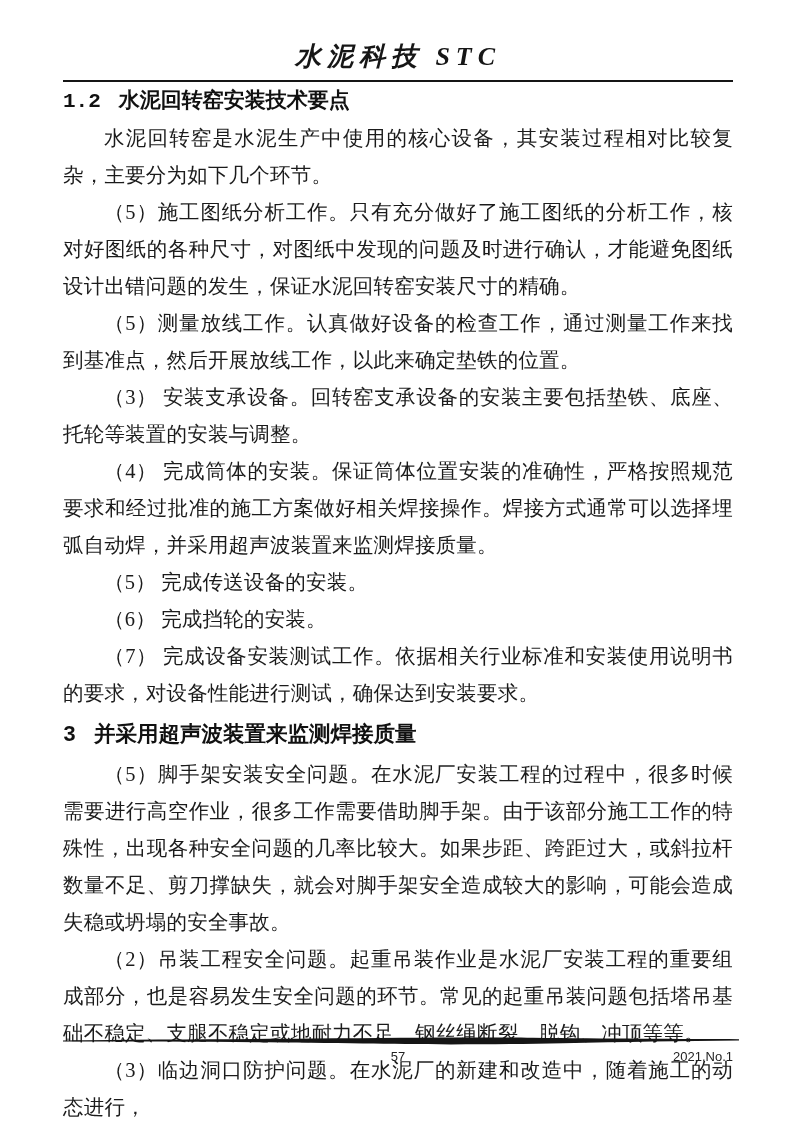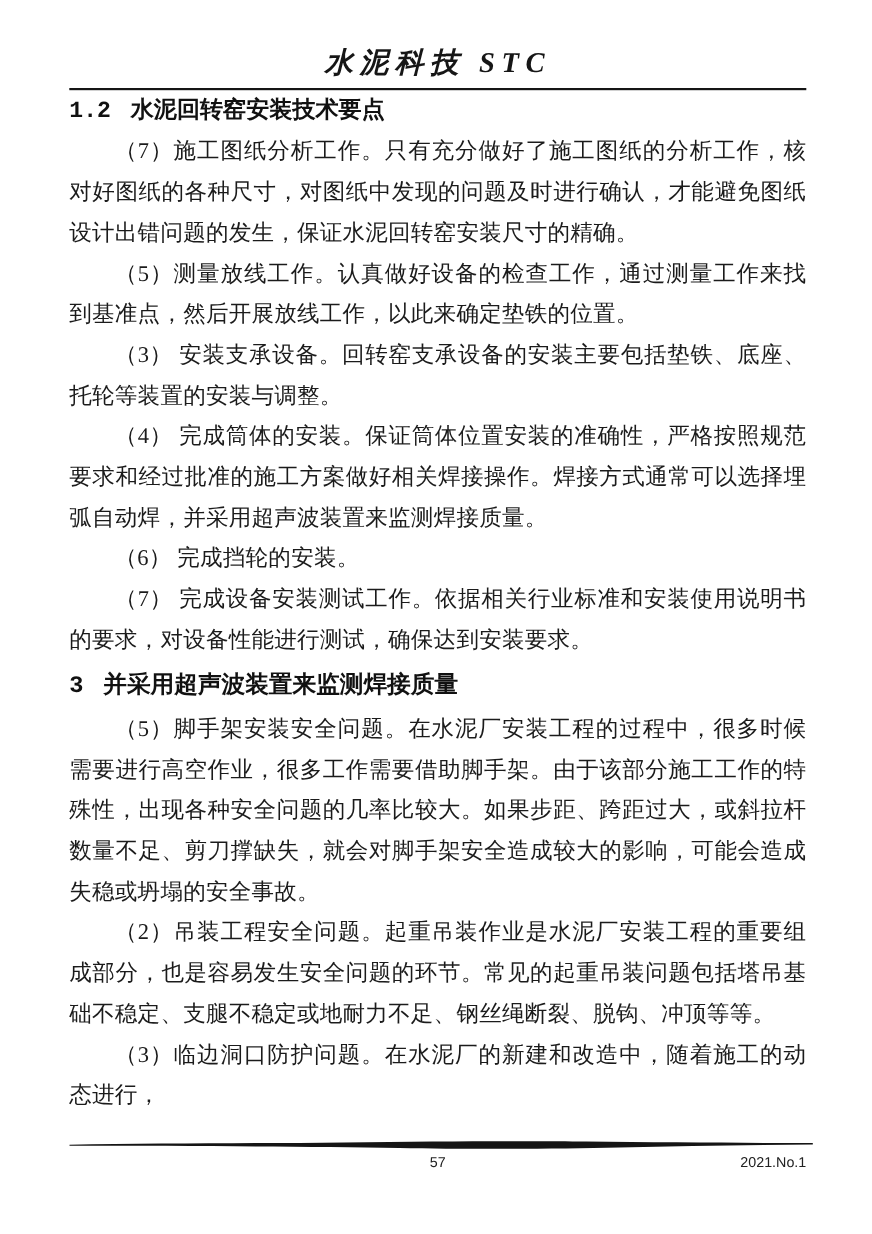--- a/index.html
+++ b/index.html
@@ -115,24 +115,26 @@
       <hr class="header-rule">
     </header>
 
     <div class="body-text">
 
       <h2 class="sec-heading level-sub">
         <span class="sec-num">1.2</span>
         <span class="sec-title">水泥回转窑安装技术要点</span>
       </h2>
 
-      <p>（7）施工图纸分析工作。只有充分做好了施工图纸的分析工作，核对好图纸的各种尺寸，对图纸中发现的问题及时进行确认，才能避免图纸设计出错问题的发生，保证水泥回转窑安装尺寸的精确。</p>
+      <p>水泥回转窑是水泥生产中使用的核心设备，其安装过程相对比较复杂，主要分为如下几个环节。</p>
+      <p>（5）施工图纸分析工作。只有充分做好了施工图纸的分析工作，核对好图纸的各种尺寸，对图纸中发现的问题及时进行确认，才能避免图纸设计出错问题的发生，保证水泥回转窑安装尺寸的精确。</p>
       <p>（5）测量放线工作。认真做好设备的检查工作，通过测量工作来找到基准点，然后开展放线工作，以此来确定垫铁的位置。</p>
       <p>（3） 安装支承设备。回转窑支承设备的安装主要包括垫铁、底座、托轮等装置的安装与调整。</p>
       <p>（4） 完成筒体的安装。保证筒体位置安装的准确性，严格按照规范要求和经过批准的施工方案做好相关焊接操作。焊接方式通常可以选择埋弧自动焊，并采用超声波装置来监测焊接质量。</p>
+      <p>（5） 完成传送设备的安装。</p>
       <p>（6） 完成挡轮的安装。</p>
       <p>（7） 完成设备安装测试工作。依据相关行业标准和安装使用说明书的要求，对设备性能进行测试，确保达到安装要求。</p>
 
       <h2 class="sec-heading level-top">
         <span class="sec-num">3</span>
         <span class="sec-title">并采用超声波装置来监测焊接质量</span>
       </h2>
 
       <p>（5）脚手架安装安全问题。在水泥厂安装工程的过程中，很多时候需要进行高空作业，很多工作需要借助脚手架。由于该部分施工工作的特殊性，出现各种安全问题的几率比较大。如果步距、跨距过大，或斜拉杆数量不足、剪刀撑缺失，就会对脚手架安全造成较大的影响，可能会造成失稳或坍塌的安全事故。</p>
       <p>（2）吊装工程安全问题。起重吊装作业是水泥厂安装工程的重要组成部分，也是容易发生安全问题的环节。常见的起重吊装问题包括塔吊基础不稳定、支腿不稳定或地耐力不足、钢丝绳断裂、脱钩、冲顶等等。</p>

